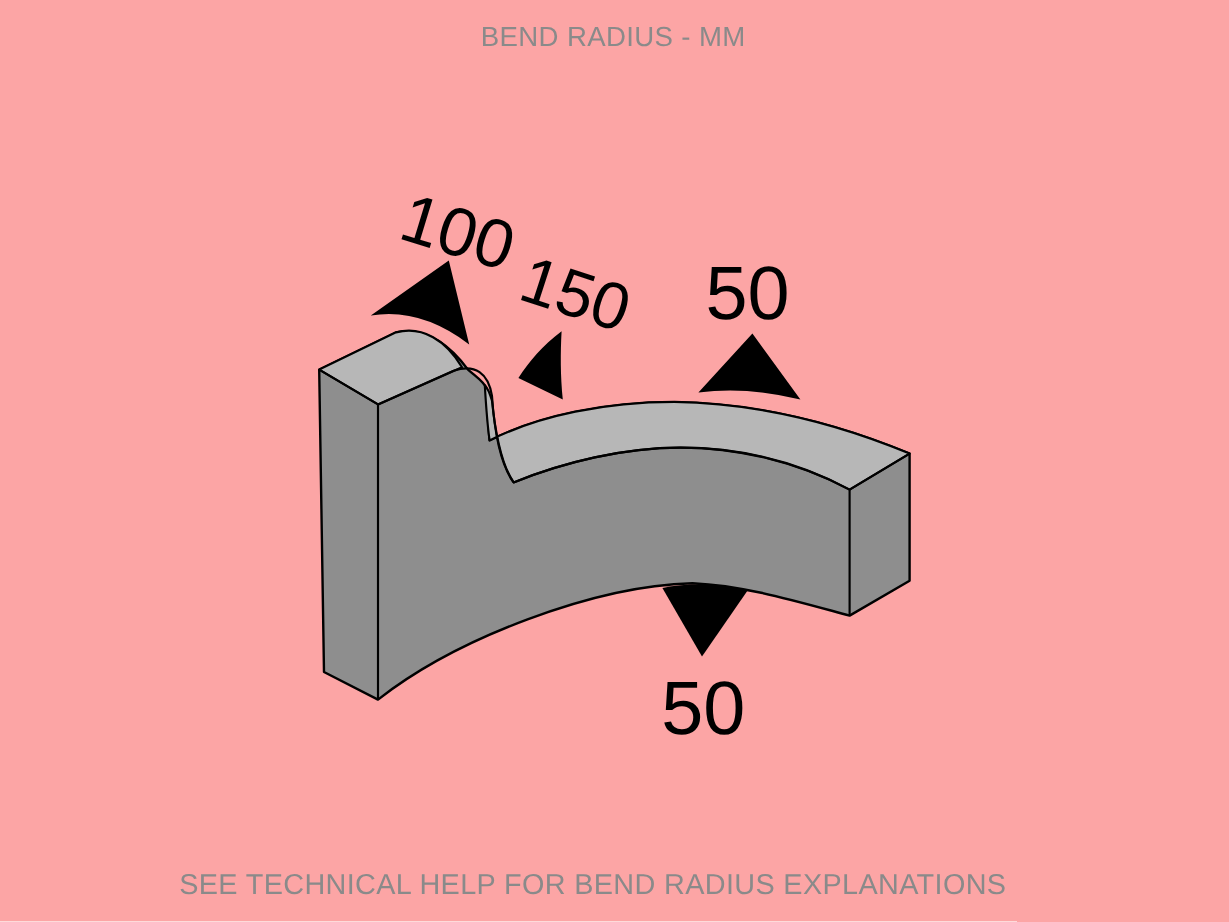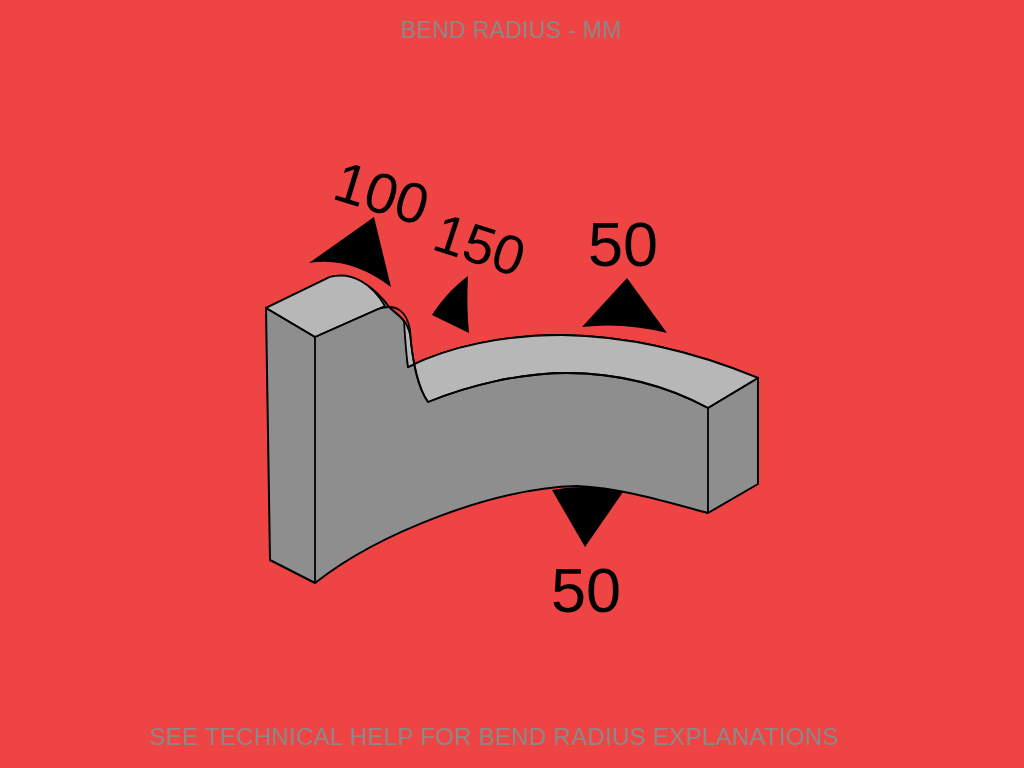--- a/index.html
+++ b/index.html
@@ -8,21 +8,21 @@
     background: #ffffff;
     width: 1024px;
     height: 768px;
     overflow: hidden;
     font-family: "Liberation Sans", sans-serif;
   }
   .page {
     position: relative;
     width: 1024px;
     height: 768px;
-    background: #ef4444;
+    background: #fca5a5;
   }
   svg { display: block; }
   .num-label {
     font-family: "Liberation Sans", sans-serif;
     font-weight: 400;
   }
   .caption {
     font-family: "Liberation Sans", sans-serif;
     font-weight: 400;
     letter-spacing: 0.3px;

